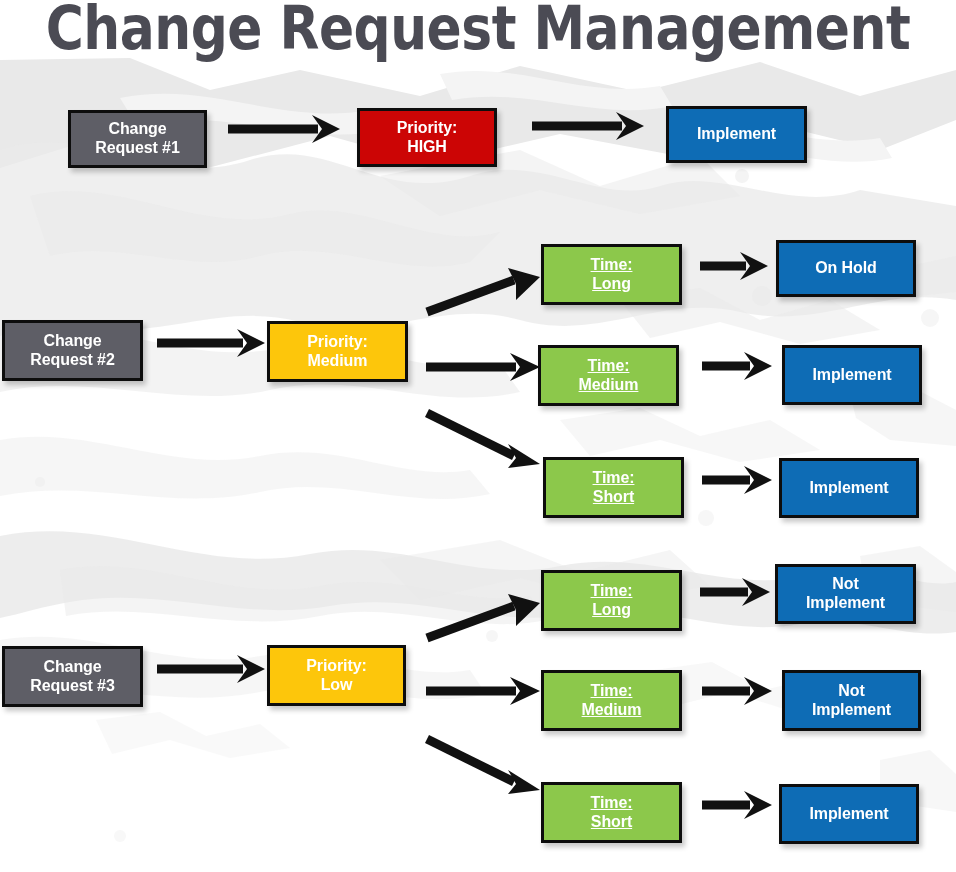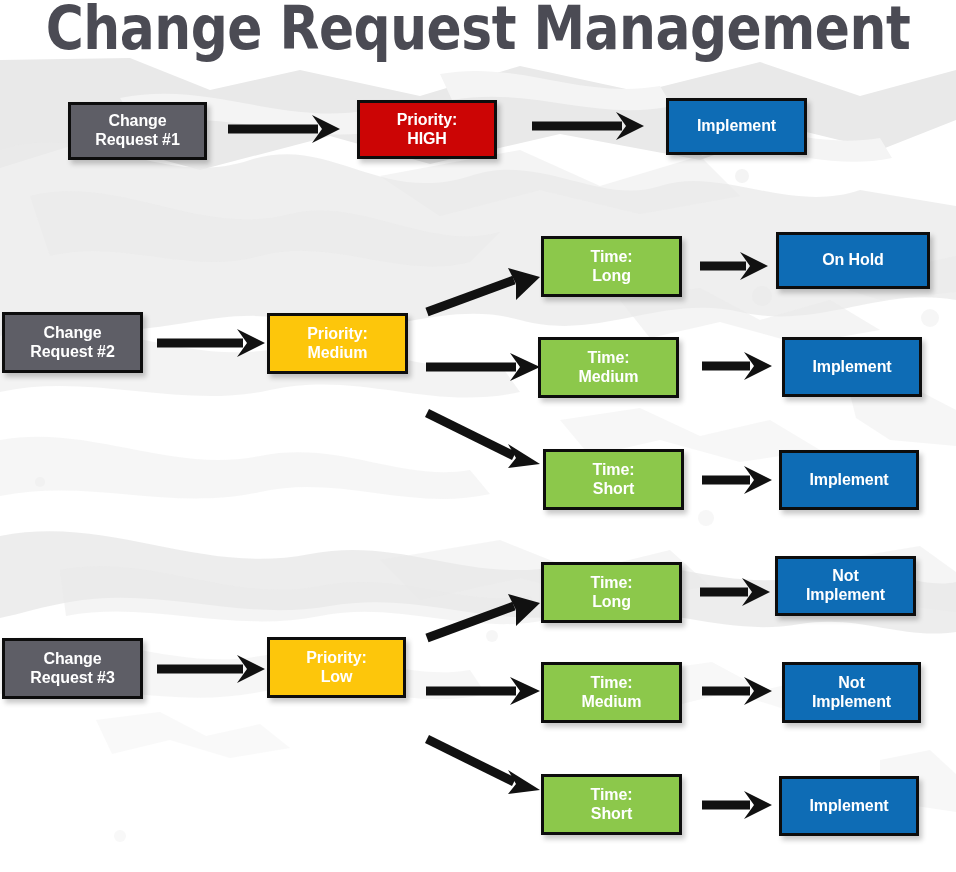--- a/index.html
+++ b/index.html
@@ -53,27 +53,28 @@
     align-items: center;
     justify-content: center;
     text-align: center;
     color: #ffffff;
     font-weight: bold;
     font-size: 16px;
     line-height: 1.16;
     letter-spacing: -0.1px;
     box-shadow: 3px 4px 5px rgba(0,0,0,0.22);
     padding: 0 4px;
+    margin-top: 8px;
   }
   .node span { display: block; white-space: pre-line; }
 
   .n-gray   { background: #5e5e66; }
   .n-red    { background: #cc0505; }
   .n-yellow { background: #fdc60b; }
-  .n-green  { background: #8cc84b; }
+  .n-green  { background: #8cc84b; text-decoration: underline; }
   .n-blue   { background: #0e6cb5; justify-content: center; }
 
   
   .arrow {
     position: absolute;
     z-index: 2;
     pointer-events: none;
   }
   .arrow svg { display: block; overflow: visible; }
 </style>
@@ -222,21 +223,21 @@
       <path d="M44,2 L72,16 L44,30 L54,16 Z" fill="#111111"></path>
     </svg>
   </div>
   <div class="arrow" style="left:700px; top:464px;">
     <svg width="74" height="32" viewBox="0 0 74 32">
       <path d="M2,16 L50,16" stroke="#111111" stroke-width="9" fill="none"></path>
       <path d="M44,2 L72,16 L44,30 L54,16 Z" fill="#111111"></path>
     </svg>
   </div>
 
-  <div class="node n-blue" style="left:776px; top:232px; width:154px; height:57px;">
+  <div class="node n-blue" style="left:776px; top:232px; width:140px; height:57px;">
     <span>On Hold</span>
   </div>
   <div class="node n-blue" style="left:782px; top:337px; width:140px; height:60px;">
     <span>Implement</span>
   </div>
   <div class="node n-blue" style="left:779px; top:450px; width:140px; height:60px;">
     <span>Implement</span>
   </div>
 
   <div class="node n-gray" style="left:2px; top:638px; width:141px; height:61px;">

